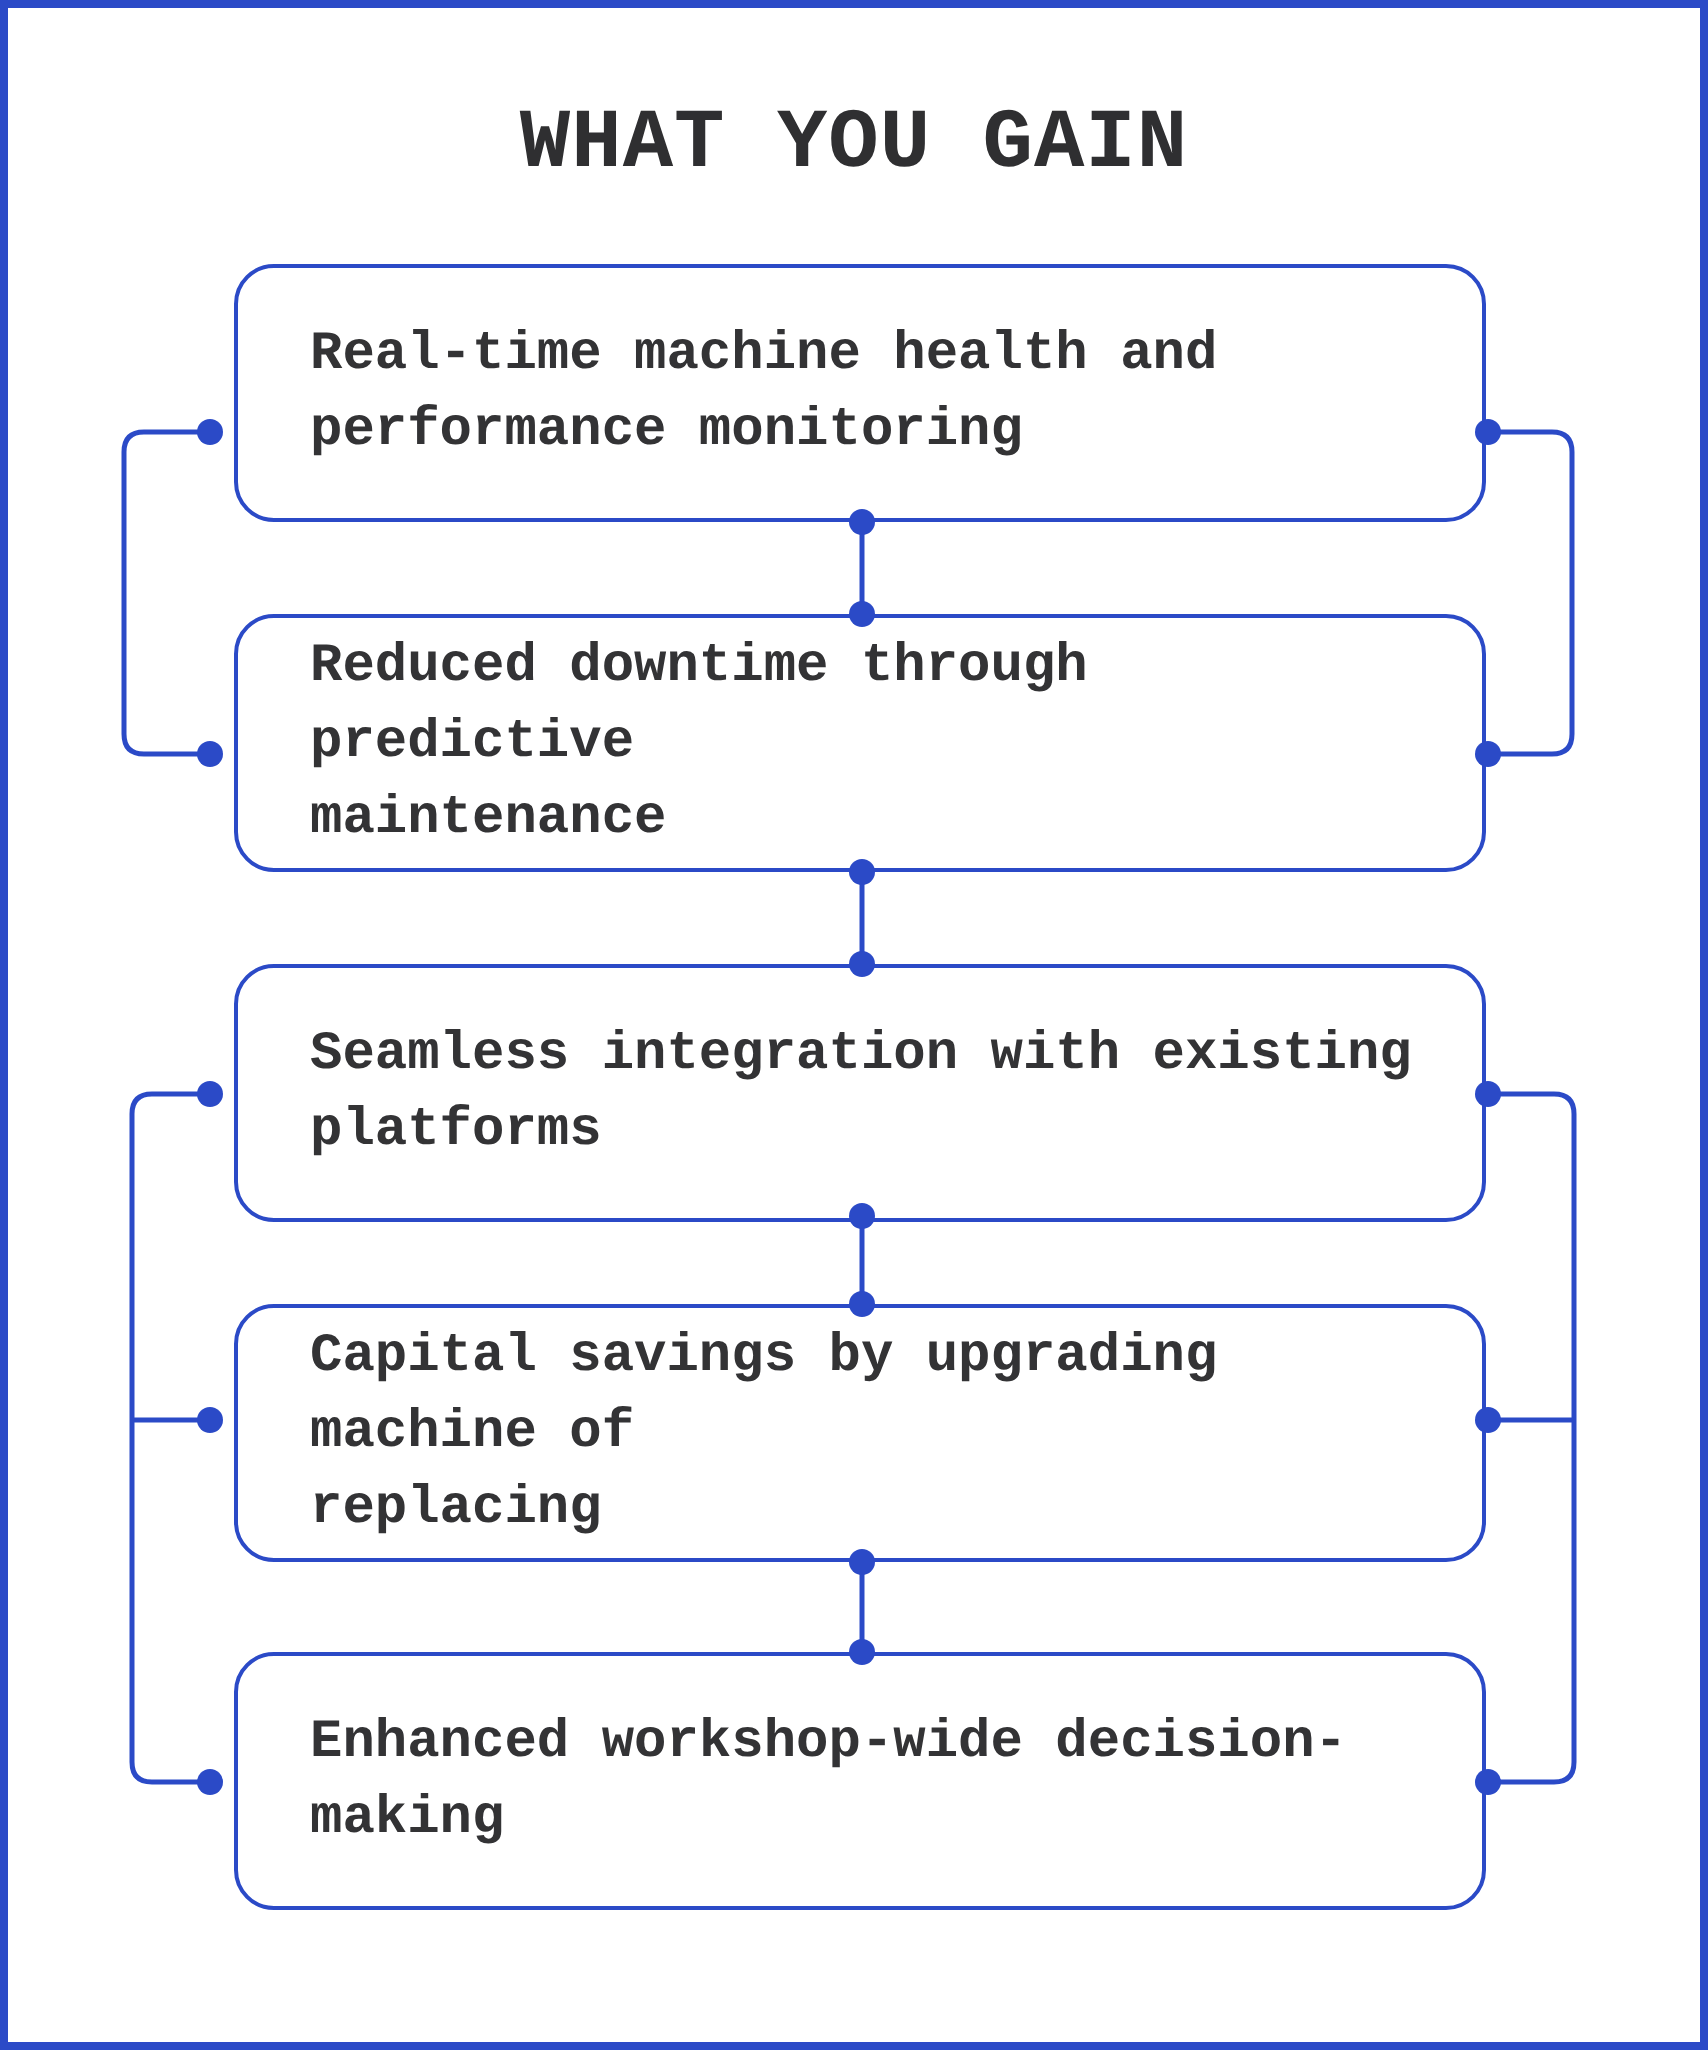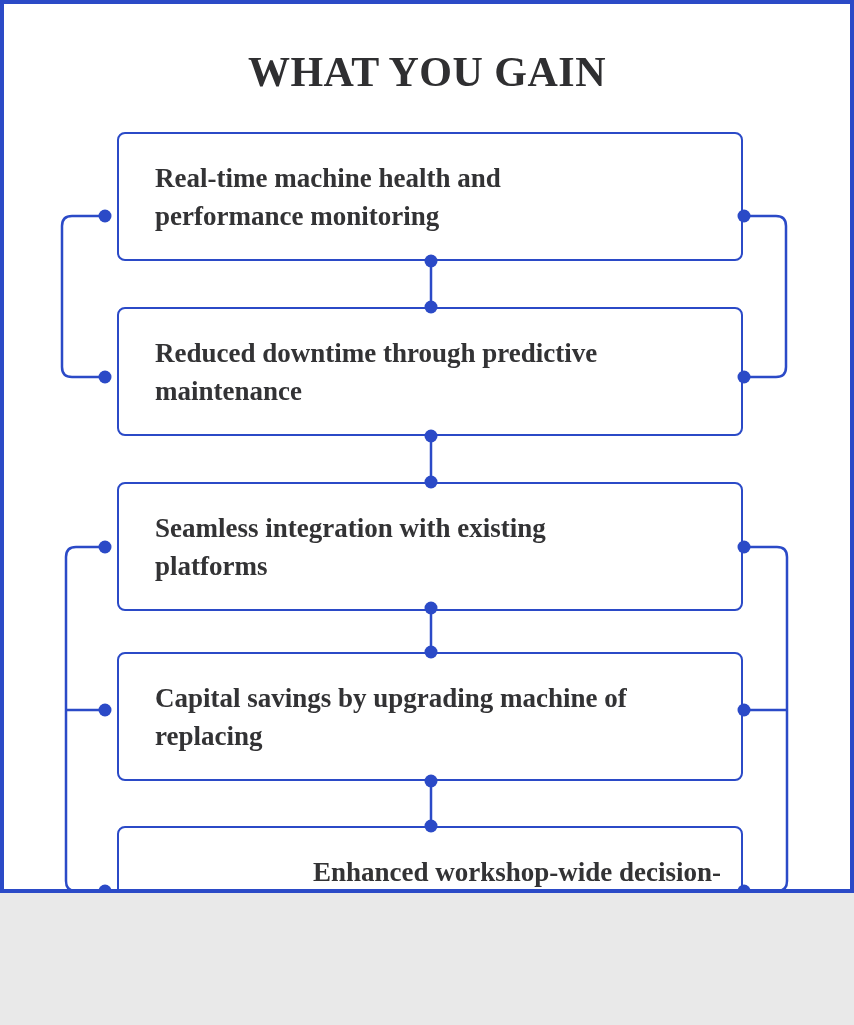--- a/index.html
+++ b/index.html
@@ -4,61 +4,61 @@
 <style>
   :root{
     --accent:#2b4ac7;
     --title-color:#2f2f31;
     --box-text:#333335;
     --bg:#ffffff;
   }
   html,body{margin:0;padding:0;background:#e9e9e9;}
   .canvas{
     position:relative;
-    width:854px;height:893px;
+    width:854px;height:1025px;
     box-sizing:border-box;
     background:var(--bg);
     border:4px solid var(--accent);
     overflow:hidden;
-    font-family:Liberation Serif, serif;
+    font-family:Liberation Mono, monospace;
   }
   .title{
     position:absolute;
     left:0;top:44px;width:100%;
     text-align:center;
     font-size:42px;
     font-weight:700;
     letter-spacing:0.5px;
     color:var(--title-color);
   }
   .gain-box{
     position:absolute;
     left:113px;
     width:626px;height:129px;
     box-sizing:border-box;
     background:#ffffff;
     border:2.5px solid var(--accent);
-    border-radius:8px;
+    border-radius:20px;
     display:flex;
     align-items:center;
     padding:0 20px 0 36px;
     z-index:1;
   }
   .gain-box .label{
     font-size:27px;
     line-height:38px;
     font-weight:700;
     color:var(--box-text);
     white-space:pre-line;
   }
   .box-1{top:128px;}
   .box-2{top:303px;}
   .box-3{top:478px;}
   .box-4{top:648px;}
-  .box-5{top:822px;justify-content:flex-end;}
+  .box-5{top:822px;}
   svg.connectors{
     position:absolute;
     left:0;top:0;
     z-index:2;
     pointer-events:none;
   }
   svg.connectors path{
     fill:none;
     stroke:var(--accent);
     stroke-width:2.5;

